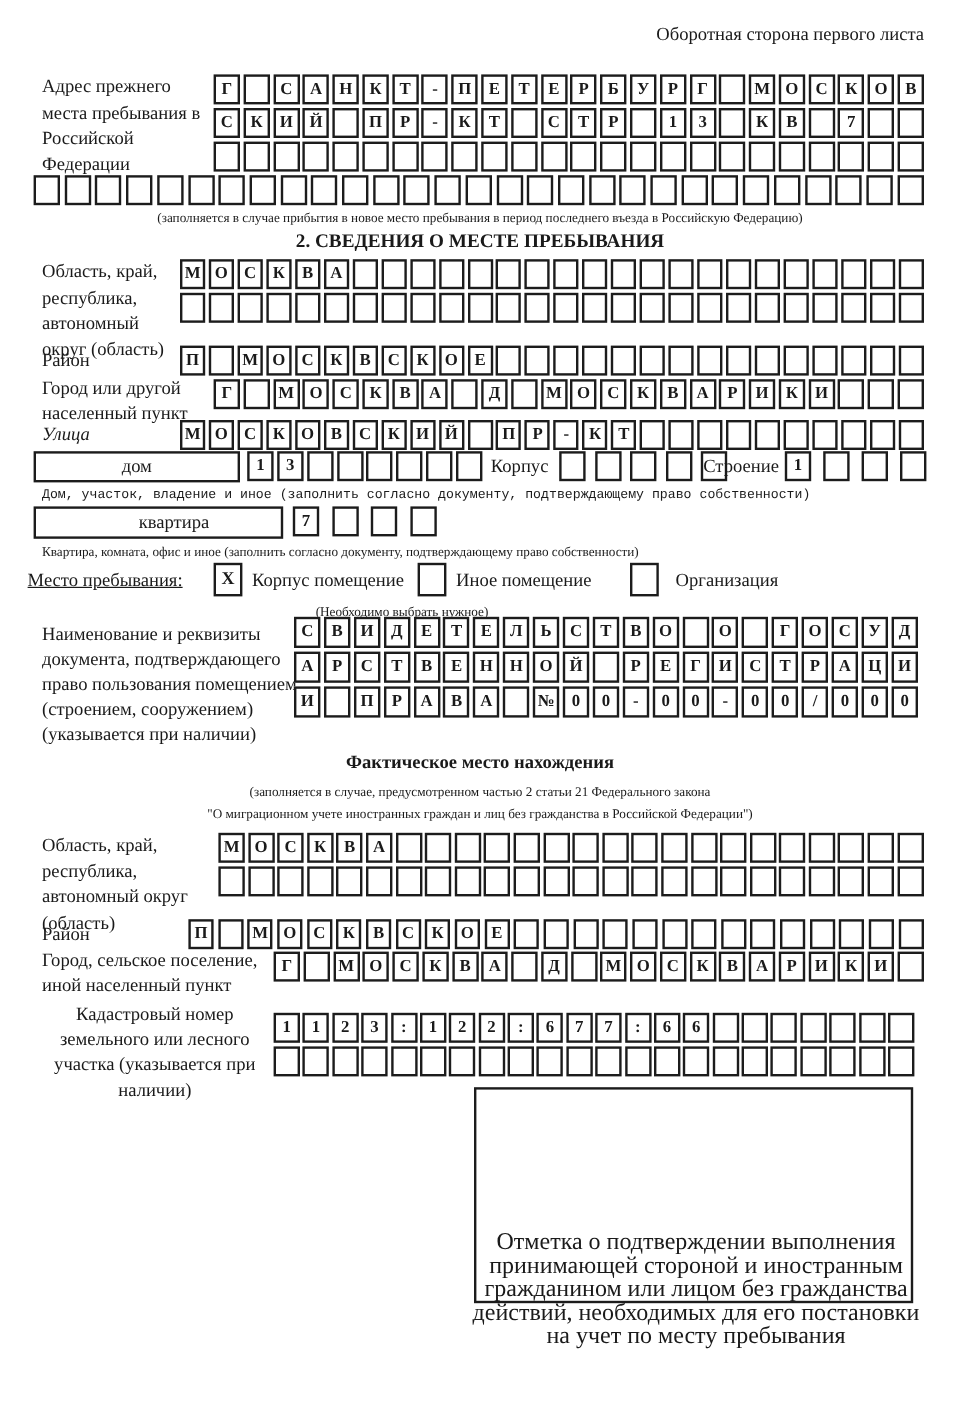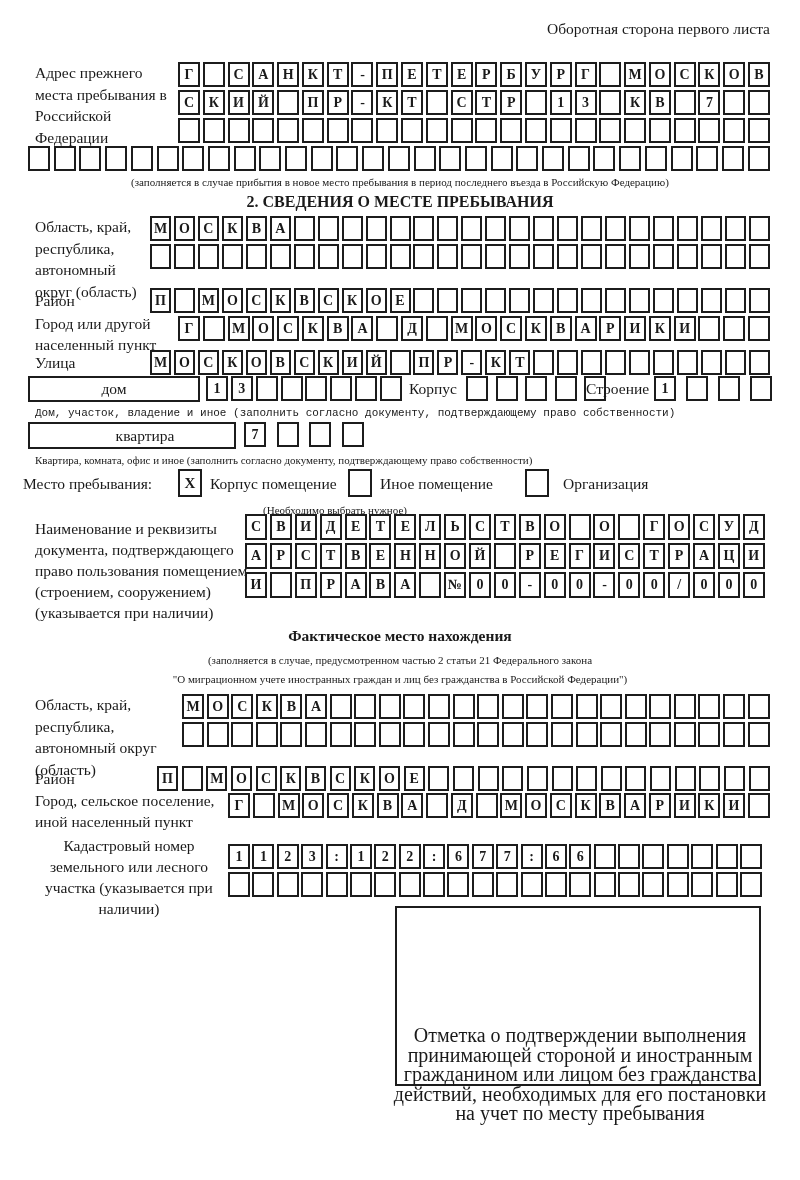--- a/index.html
+++ b/index.html
@@ -273,21 +273,21 @@
       <span class="cell">А</span>
       <span class="cell">Р</span>
       <span class="cell">И</span>
       <span class="cell">К</span>
       <span class="cell">И</span>
       <span class="cell"></span>
       <span class="cell"></span>
       <span class="cell"></span>
     </div>
 
-  <div class="abs lbl" style="left:35px;top:352px;">Улица</div>
+  <div class="abs lbl" style="left:35px;top:352px;font-style:italic;">Улица</div>
   <div class="cellrow narrow" style="left:150px;top:350px;width:620px;">
       <span class="cell">М</span>
       <span class="cell">О</span>
       <span class="cell">С</span>
       <span class="cell">К</span>
       <span class="cell">О</span>
       <span class="cell">В</span>
       <span class="cell">С</span>
       <span class="cell">К</span>
       <span class="cell">И</span>
@@ -340,21 +340,21 @@
 
   <div class="widebox" style="left:28px;top:422px;width:208px;height:27px;padding-left:26px;">квартира</div>
   <div class="cellrow" style="left:244px;top:422px;width:120px;">
       <span class="cell">7</span>
       <span class="cell"></span>
       <span class="cell"></span>
       <span class="cell"></span>
     </div>
   <div class="abs note" style="left:35px;top:452px;width:740px;">Квартира, комната, офис и иное (заполнить согласно документу, подтверждающему право собственности)</div>
 
-  <div class="abs lbl" style="left:23px;top:473px;">Место пребывания:</div>
+  <div class="abs lbl" style="left:23px;top:473px;text-decoration:underline;">Место пребывания:</div>
   <div class="chk" style="left:178px;top:469px;">X</div>
   <div class="abs lbl" style="left:210px;top:473px;">Корпус помещение</div>
   <div class="chk" style="left:348px;top:469px;"></div>
   <div class="abs lbl" style="left:380px;top:473px;">Иное помещение</div>
   <div class="chk" style="left:525px;top:469px;"></div>
   <div class="abs lbl" style="left:563px;top:473px;">Организация</div>
   <div class="abs note center" style="left:30px;top:502px;width:610px;">(Необходимо выбрать нужное)</div>
 
   <div class="abs lbl" style="left:35px;top:518px;width:222px;line-height:21px;">Наименование и реквизиты документа, подтверждающего право пользования помещением (строением, сооружением) (указывается при наличии)</div>
   <div class="cellrow tall" style="left:245px;top:514px;width:520px;">

